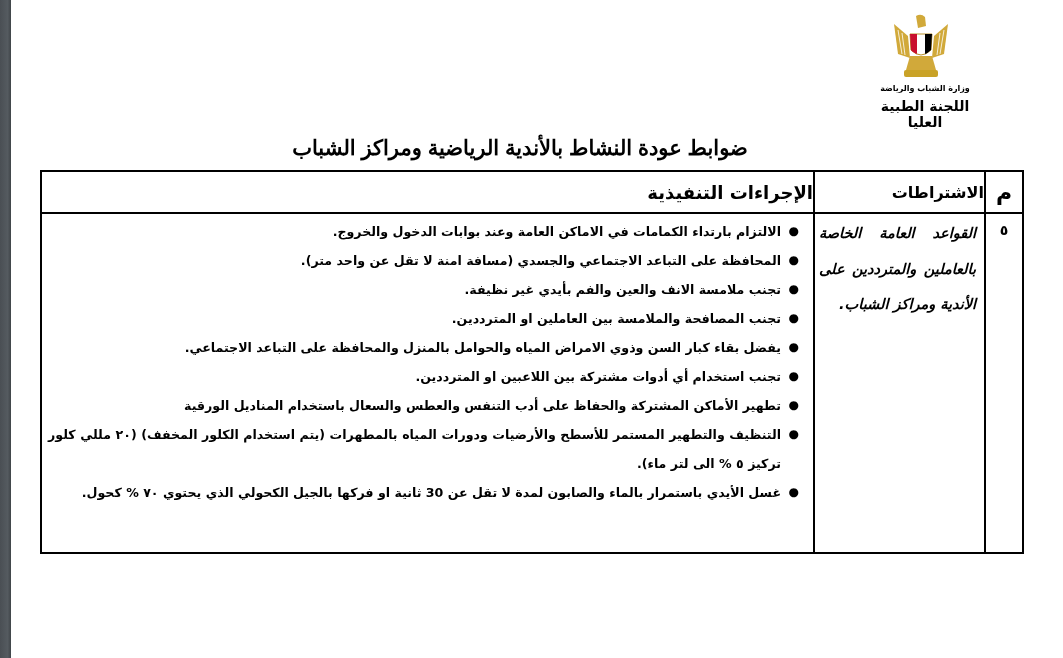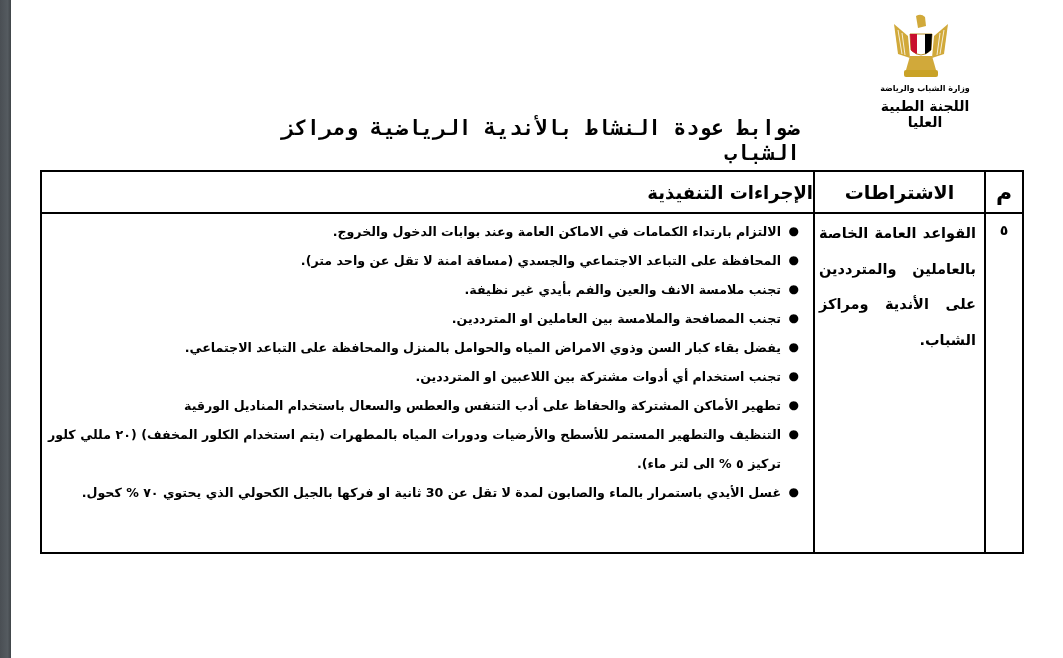--- a/index.html
+++ b/index.html
@@ -16,36 +16,36 @@
   }
   .ministry {
     position:absolute; left:870px; top:84px; width:110px; text-align:center;
     font-size:8px; font-weight:bold; direction:rtl;
   }
   .committee {
     position:absolute; left:870px; top:98px; width:110px; text-align:center;
     font-size:14px; font-weight:bold; direction:rtl;
   }
   .doc-title {
-    position:absolute; left:240px; top:116px; width:560px; 
-    direction:rtl; font-size:21px; font-weight:bold; font-family:Liberation Mono, monospace;
+    position:absolute; left:240px; top:136px; width:560px; text-align:center;
+    direction:rtl; font-size:21px; font-weight:bold; font-family:Liberation Sans, sans-serif;
   }
   table.rules {
     position:absolute; left:40px; top:170px; width:984px; height:384px;
     border-collapse:collapse; direction:rtl; table-layout:fixed;
   }
   table.rules td, table.rules th {
     border:2px solid #000; vertical-align:top; padding:0;
   }
   th { font-weight:bold; }
   .h-num { width:36px; font-size:22px; text-align:center; vertical-align:middle !important; height:40px; }
-  .h-cond { width:169px; font-size:19px; text-align:center; vertical-align:middle !important; }
+  .h-cond { width:169px; font-size:16px; text-align:right; vertical-align:middle !important; }
   .h-proc { font-size:18px; text-align:right; vertical-align:middle !important; padding-left:220px !important; }
   .c-num { text-align:center; font-size:14px; font-weight:bold; padding-top:8px !important; }
-  .c-cond { font-size:14.5px; font-weight:bold; line-height:35.5px; padding:2px 8px 0 4px !important; text-align:justify; }
+  .c-cond { font-size:14.5px; font-weight:bold; line-height:35.5px; padding:2px 8px 0 4px !important; text-align:justify;font-style:italic; }
   ul.procs { list-style:none; margin:0; padding:3px 8px 0 6px; }
   ul.procs li {
     position:relative; padding-right:24px; font-size:12.6px; font-weight:bold;
     line-height:29px; text-align:justify;
   }
   ul.procs li.wrap { line-height:29px; }
   ul.procs li .bullet {
     position:absolute; right:6px; top:0; font-size:12px;
   }
 </style>

